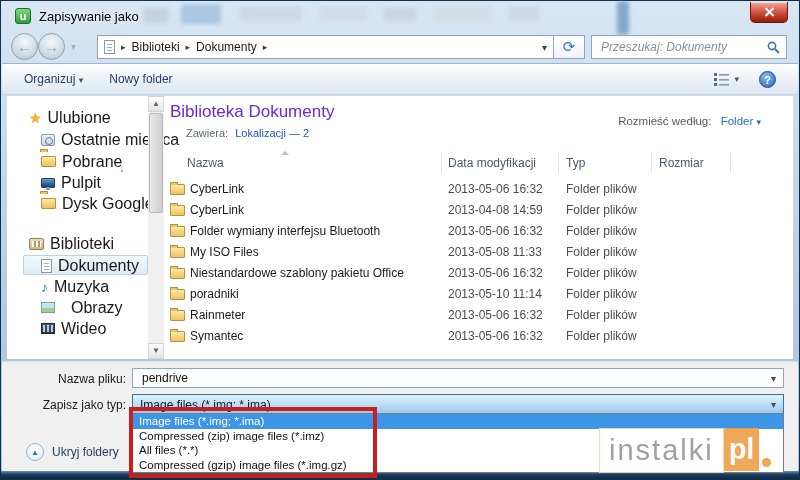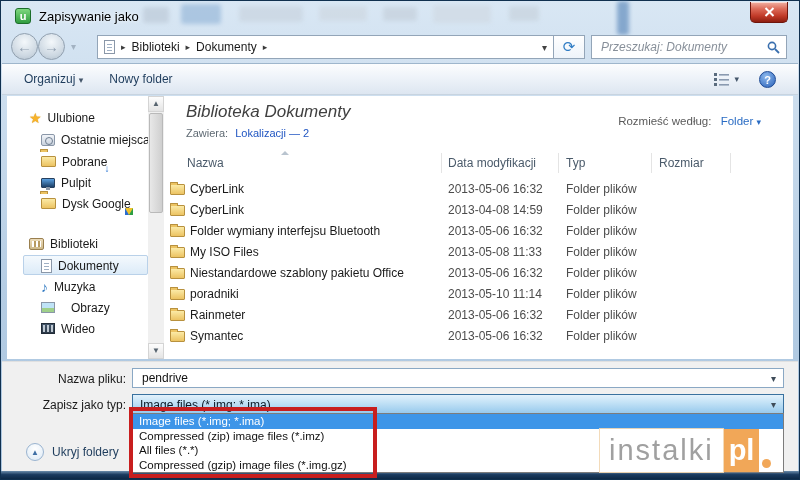--- a/index.html
+++ b/index.html
@@ -48,30 +48,30 @@
   .tb-item{margin-left:22px;font-size:12px;}
   .tb-right{margin-left:auto;display:flex;align-items:center;}
   .view-drop{margin:0 6px 0 4px;color:#44566a;font-size:9px;}
   .help-icon{width:17px;height:17px;border-radius:50%;margin-right:22px;margin-left:14px;
              background:radial-gradient(circle at 40% 30%,#8cb9ee,#2c62b8);border:1px solid #1d4a94;
              color:#fff;font-weight:bold;font-size:11px;text-align:center;line-height:16px;box-sizing:border-box;}
   
   .content{position:absolute;top:95px;left:6px;right:6px;bottom:120px;background:#fff;overflow:hidden;}
   .sidebar{position:absolute;left:0;top:0;width:141px;bottom:0;background:#fff;}
   .side-item{position:absolute;height:19px;display:flex;align-items:center;white-space:nowrap;}
-  .side-label{margin-left:6px;font-size:12px;}
+  .side-label{margin-left:6px;font-size:16px;}
   .side-sel{position:absolute;left:16px;right:0;height:20px;border:1px solid #b9d1e9;border-radius:2px;
             background:linear-gradient(#f4f9fd,#dcebf8);box-sizing:border-box;}
   .scrollbar{position:absolute;left:141px;top:0;width:16px;bottom:0;background:#f0f0f0;}
   .sb-btn{position:absolute;left:0;width:16px;height:16px;background:linear-gradient(#fdfdfd,#e4e4e4);
           border:1px solid #d4d4d4;box-sizing:border-box;color:#57646f;font-size:8px;text-align:center;line-height:14px;}
   .sb-thumb{position:absolute;left:1px;width:14px;top:17px;height:100px;border-radius:2px;
             background:linear-gradient(90deg,#e8e8e8,#cfcfcf);border:1px solid #b9b9b9;box-sizing:border-box;}
   .main{position:absolute;left:157px;top:0;right:0;bottom:0;}
-  .lib-title{position:absolute;left:22px;top:6px;font-size:17px;color:#404040;font-style:italic;}
+  .lib-title{position:absolute;left:6px;top:6px;font-size:17px;color:#6d28d9;}
   .lib-sub{position:absolute;left:22px;top:31px;font-size:11px;color:#5f6a73;}
   .lib-link{color:#2156c2;margin-left:4px;}
   .arrange{position:absolute;right:32px;top:19px;font-size:11.5px;color:#5a5a5a;}
   .arrange b{color:#2a6cc4;font-weight:normal;margin-left:6px;}
   .colhead{position:absolute;left:0;right:8px;top:55px;height:24px;font-size:12px;color:#4a5a6a;}
   .col{position:absolute;top:5px;}
   .colsep{position:absolute;top:2px;width:1px;height:20px;background:#e4e4e4;}
   .sort-arrow{position:absolute;left:117px;top:0px;width:0;height:0;
               border-left:4px solid transparent;border-right:4px solid transparent;border-bottom:4px solid #b9c4cf;}
   .rows{position:absolute;left:0;right:8px;top:83px;}
@@ -122,21 +122,21 @@
   .ddlist{position:absolute;left:130px;right:14px;top:51px;height:60px;background:#fff;border:1px solid #7c7c7c;
           box-sizing:border-box;z-index:5;}
   .dd-item{height:14.5px;line-height:14.5px;font-size:11.5px;padding-left:6px;color:#111;white-space:nowrap;overflow:hidden;}
   .dd-item.selected{background:#3d95e8;color:#fff;}
   .hide-btn{position:absolute;left:24px;top:78px;height:24px;display:flex;align-items:center;color:#1e3c5c;font-size:12px;}
   .hide-icon{width:18px;height:18px;border-radius:50%;border:1px solid #9ab4d0;box-sizing:border-box;
              background:radial-gradient(circle at 50% 30%,#ffffff,#dce9f5);color:#3f6fa5;font-size:8px;
              display:flex;align-items:center;justify-content:center;margin-right:8px;}
   
   .red-box{position:absolute;left:128px;top:406px;width:248px;height:71px;border:4px solid #c81e1e;box-sizing:border-box;z-index:10;}
-  .watermark{position:absolute;left:598px;top:427px;height:45px;display:flex;z-index:11;align-items:center;}
+  .watermark{position:absolute;left:598px;top:427px;height:45px;display:flex;z-index:11;align-items:flex-start;}
   .wm-name{background:rgba(255,255,255,.8);border:1px solid rgba(235,195,140,.6);color:#a0a0a0;
            font-size:29px;letter-spacing:2px;padding:0 9px;line-height:43px;}
   .wm-tld{background:rgba(240,160,74,.92);color:#fff;font-size:29px;font-weight:bold;padding:0 5px;line-height:43px;position:relative;}
   .wm-tld::after{content:"";position:absolute;right:-12px;bottom:4px;width:9px;height:9px;border-radius:50%;background:rgba(240,160,74,.92);}
   .wm-dot{width:6px;height:6px;border-radius:50%;background:#fff;align-self:flex-end;margin:0 2px 8px 2px;}
   .win-bottom{position:absolute;left:0;right:0;bottom:0;height:8px;background:linear-gradient(#6b8cab,#1b3b5f 45%,#0d2946);}
 </style>
 </head>
 <body>
 

